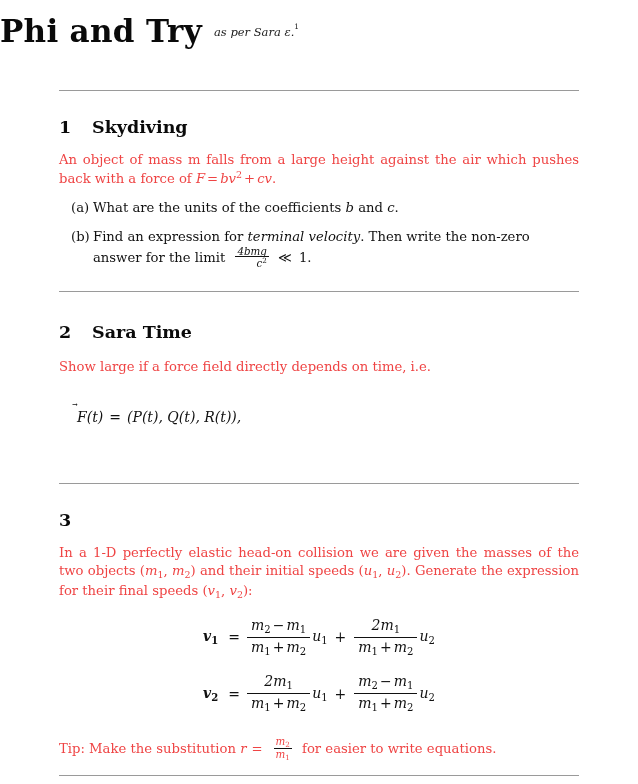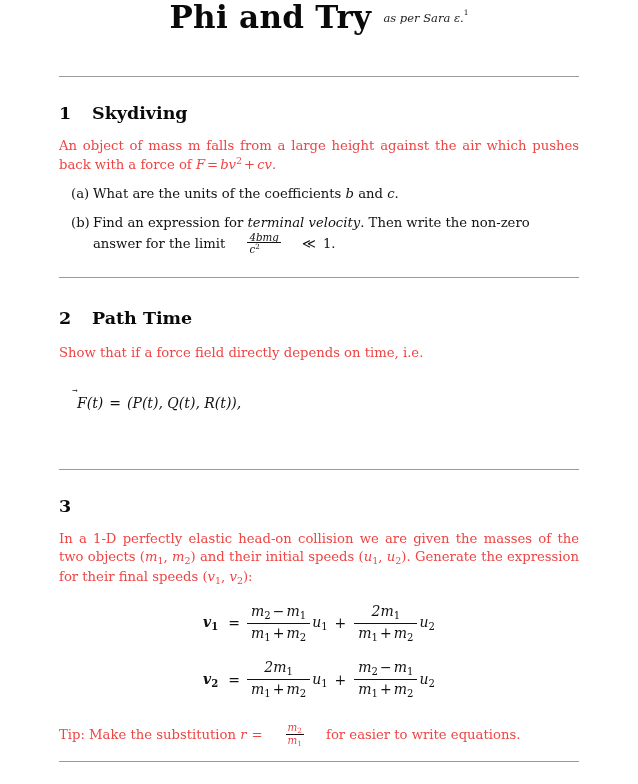--- a/index.html
+++ b/index.html
@@ -17,21 +17,21 @@
   }
   .page {
     position: relative;
     width: 638px;
     height: 784px;
     box-sizing: border-box;
   }
 
   
   .title-block {
-    text-align: center;
+    padding-top: 14px;
     padding-bottom: 0;
     white-space: nowrap;
   }
   .doc-title {
     font-family: "DejaVu Serif", "Liberation Serif", serif;
     font-weight: bold;
     font-size: 31px;
     letter-spacing: 0.3px;
     line-height: 1.1;
     color: #0a0a0a;
@@ -134,24 +134,24 @@
 
   .display {
     font-size: 14px;
     margin: 18px;
   }
 
   
   .frac {
     display: inline-block;
     vertical-align: -0.48em;
-    text-align: left;
+    text-align: right;
     font-size: 0.78em;
     line-height: 1.05;
-    margin: 0 18px;
+    margin: 0 6px;
   }
   .frac .num { display: block; padding: 0 2px; }
   .frac .den {
     display: block;
     border-top: 1px solid #111;
     padding: 0 2px;
   }
 
   
   .dfrac {
@@ -232,24 +232,24 @@
   </div>
 
   <div class="rule-wrap">
       <div class="rule"></div>
     </div>
 
   <div class="content">
     <div style="height:30px"></div>
     <h2 class="section">
       <span class="secnum">2</span>
-      <span class="sectitle">Path Time</span>
+      <span class="sectitle">Sara Time</span>
     </h2>
     <div style="height:16px"></div>
-    <p class="body" style="text-align:left">Show that if a force field directly depends on time, i.e.</p>
+    <p class="body" style="text-align:left">Show large if a force field directly depends on time, i.e.</p>
     <div style="height:16px"></div>
     <div class="display math">
       <span class="vecF"><span class="arrow">⃗</span><span>F</span></span><span class="math">(t)</span><span class="op" style="padding:0 6px">=</span><span class="math">(P(t), Q(t), R(t)),</span>
     </div>
     <div style="height:18px"></div>
     <div style="height:22px"></div>
   </div>
 
   <div class="rule-wrap">
       <div class="rule"></div>

